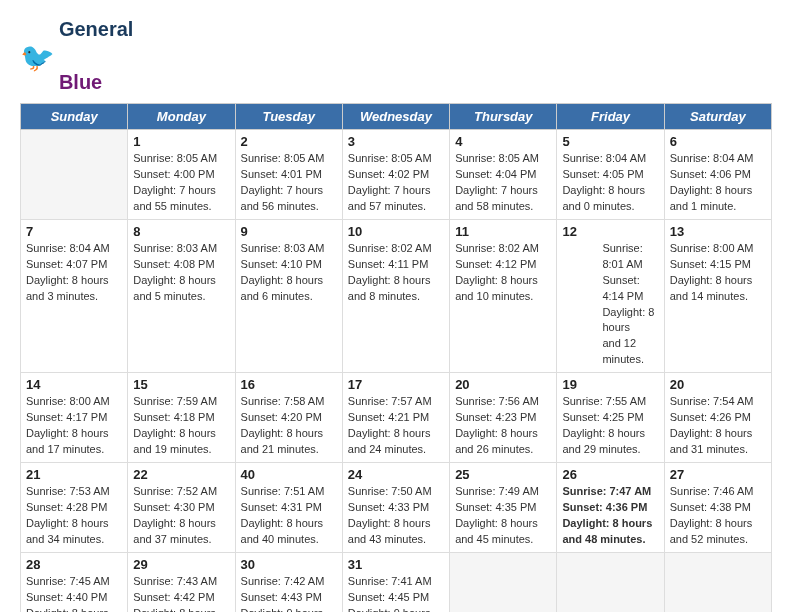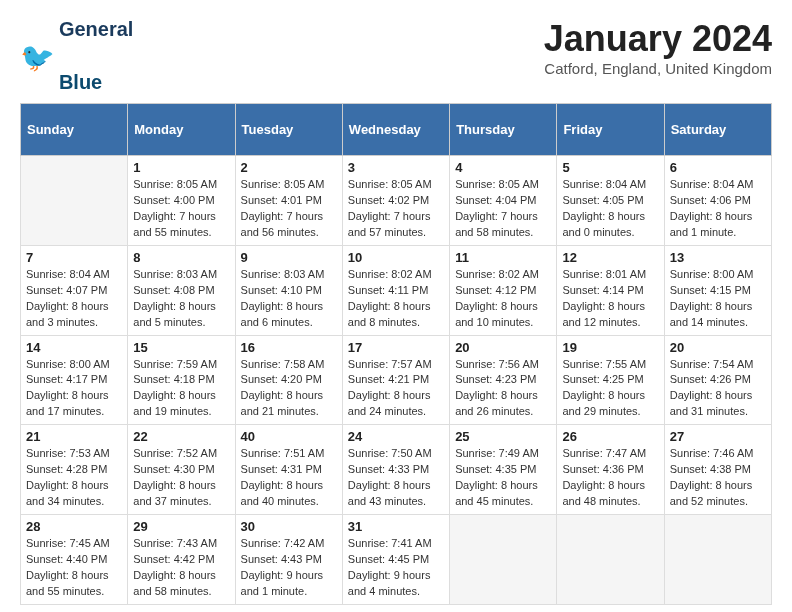--- a/index.html
+++ b/index.html
@@ -37,25 +37,26 @@
     }
     .calendar-table {
       width: 100%;
       border-collapse: collapse;
       flex: 1;
       table-layout: fixed;
     }
     .calendar-table th {
       background-color: #3a6ea8;
       color: #fff;
-      text-align: left;
-      padding: 18px 6px;
+      text-align: center;
+      padding: 5px 6px;
       font-size: 13px;
       font-weight: bold;
       border: 1px solid #ccc;
+      font-style: italic;
     }
     .calendar-table td {
       vertical-align: top;
       border: 1px solid #ddd;
       padding: 4px 5px;
       font-size: 10px;
       color: #333;
       background: #fff;
       height: 84px;
     }
@@ -85,43 +86,39 @@
       gap: 31px;
     }
     .general {
       font-size: 20px;
       font-weight: bold;
       color: #1a3a5c;
     }
     .blue {
       font-size: 20px;
       font-weight: bold;
-      color: #0c4a6e;
+      color: #701a75;
     }
     .bird-icon {
       font-size: 28px;
       color: #4a9fd4;
       margin-bottom: -4px;
     }
   </style>
 </head>
 <body>
 
 <div class="page">
   <div class="header">
     <div class="logo-svg">
       <div class="bird-icon">🐦</div>
       <div class="logo-word">
         <span class="general">General</span>
         <span class="blue">Blue</span>
       </div>
-    </div>
-    <div class="title-block">
-      <div class="calendar-title">January 2024</div>
-      <div class="calendar-subtitle">Catford, England, United Kingdom</div>
     </div>
   </div>
 
   <table class="calendar-table">
     <thead>
       <tr>
         <th>Sunday</th>
         <th>Monday</th>
         <th>Tuesday</th>
         <th>Wednesday</th>
@@ -207,21 +204,21 @@
           </td>
           <td>
             <div class="day-number">11</div>
             <div class="day-info" style="white-space: pre-line;">Sunrise: 8:02 AM
 Sunset: 4:12 PM
 Daylight: 8 hours
 and 10 minutes.</div>
           </td>
           <td>
             <div class="day-number">12</div>
-            <div class="day-info" style="white-space: pre-line;">Sunrise: 8:01 AM
+            <div class="day-info" style="white-space: pre-line; margin-left: 40px;">Sunrise: 8:01 AM
 Sunset: 4:14 PM
 Daylight: 8 hours
 and 12 minutes.</div>
           </td>
           <td>
             <div class="day-number">13</div>
             <div class="day-info" style="white-space: pre-line;">Sunrise: 8:00 AM
 Sunset: 4:15 PM
 Daylight: 8 hours
 and 14 minutes.</div>
@@ -309,21 +306,21 @@
           </td>
           <td>
             <div class="day-number">25</div>
             <div class="day-info" style="white-space: pre-line;">Sunrise: 7:49 AM
 Sunset: 4:35 PM
 Daylight: 8 hours
 and 45 minutes.</div>
           </td>
           <td>
             <div class="day-number">26</div>
-            <div class="day-info" style="white-space: pre-line;">Sunrise: 7:47 AM
+            <div class="day-info" style="white-space: pre-line; font-weight: bold;">Sunrise: 7:47 AM
 Sunset: 4:36 PM
 Daylight: 8 hours
 and 48 minutes.</div>
           </td>
           <td>
             <div class="day-number">27</div>
             <div class="day-info" style="white-space: pre-line;">Sunrise: 7:46 AM
 Sunset: 4:38 PM
 Daylight: 8 hours
 and 52 minutes.</div>

